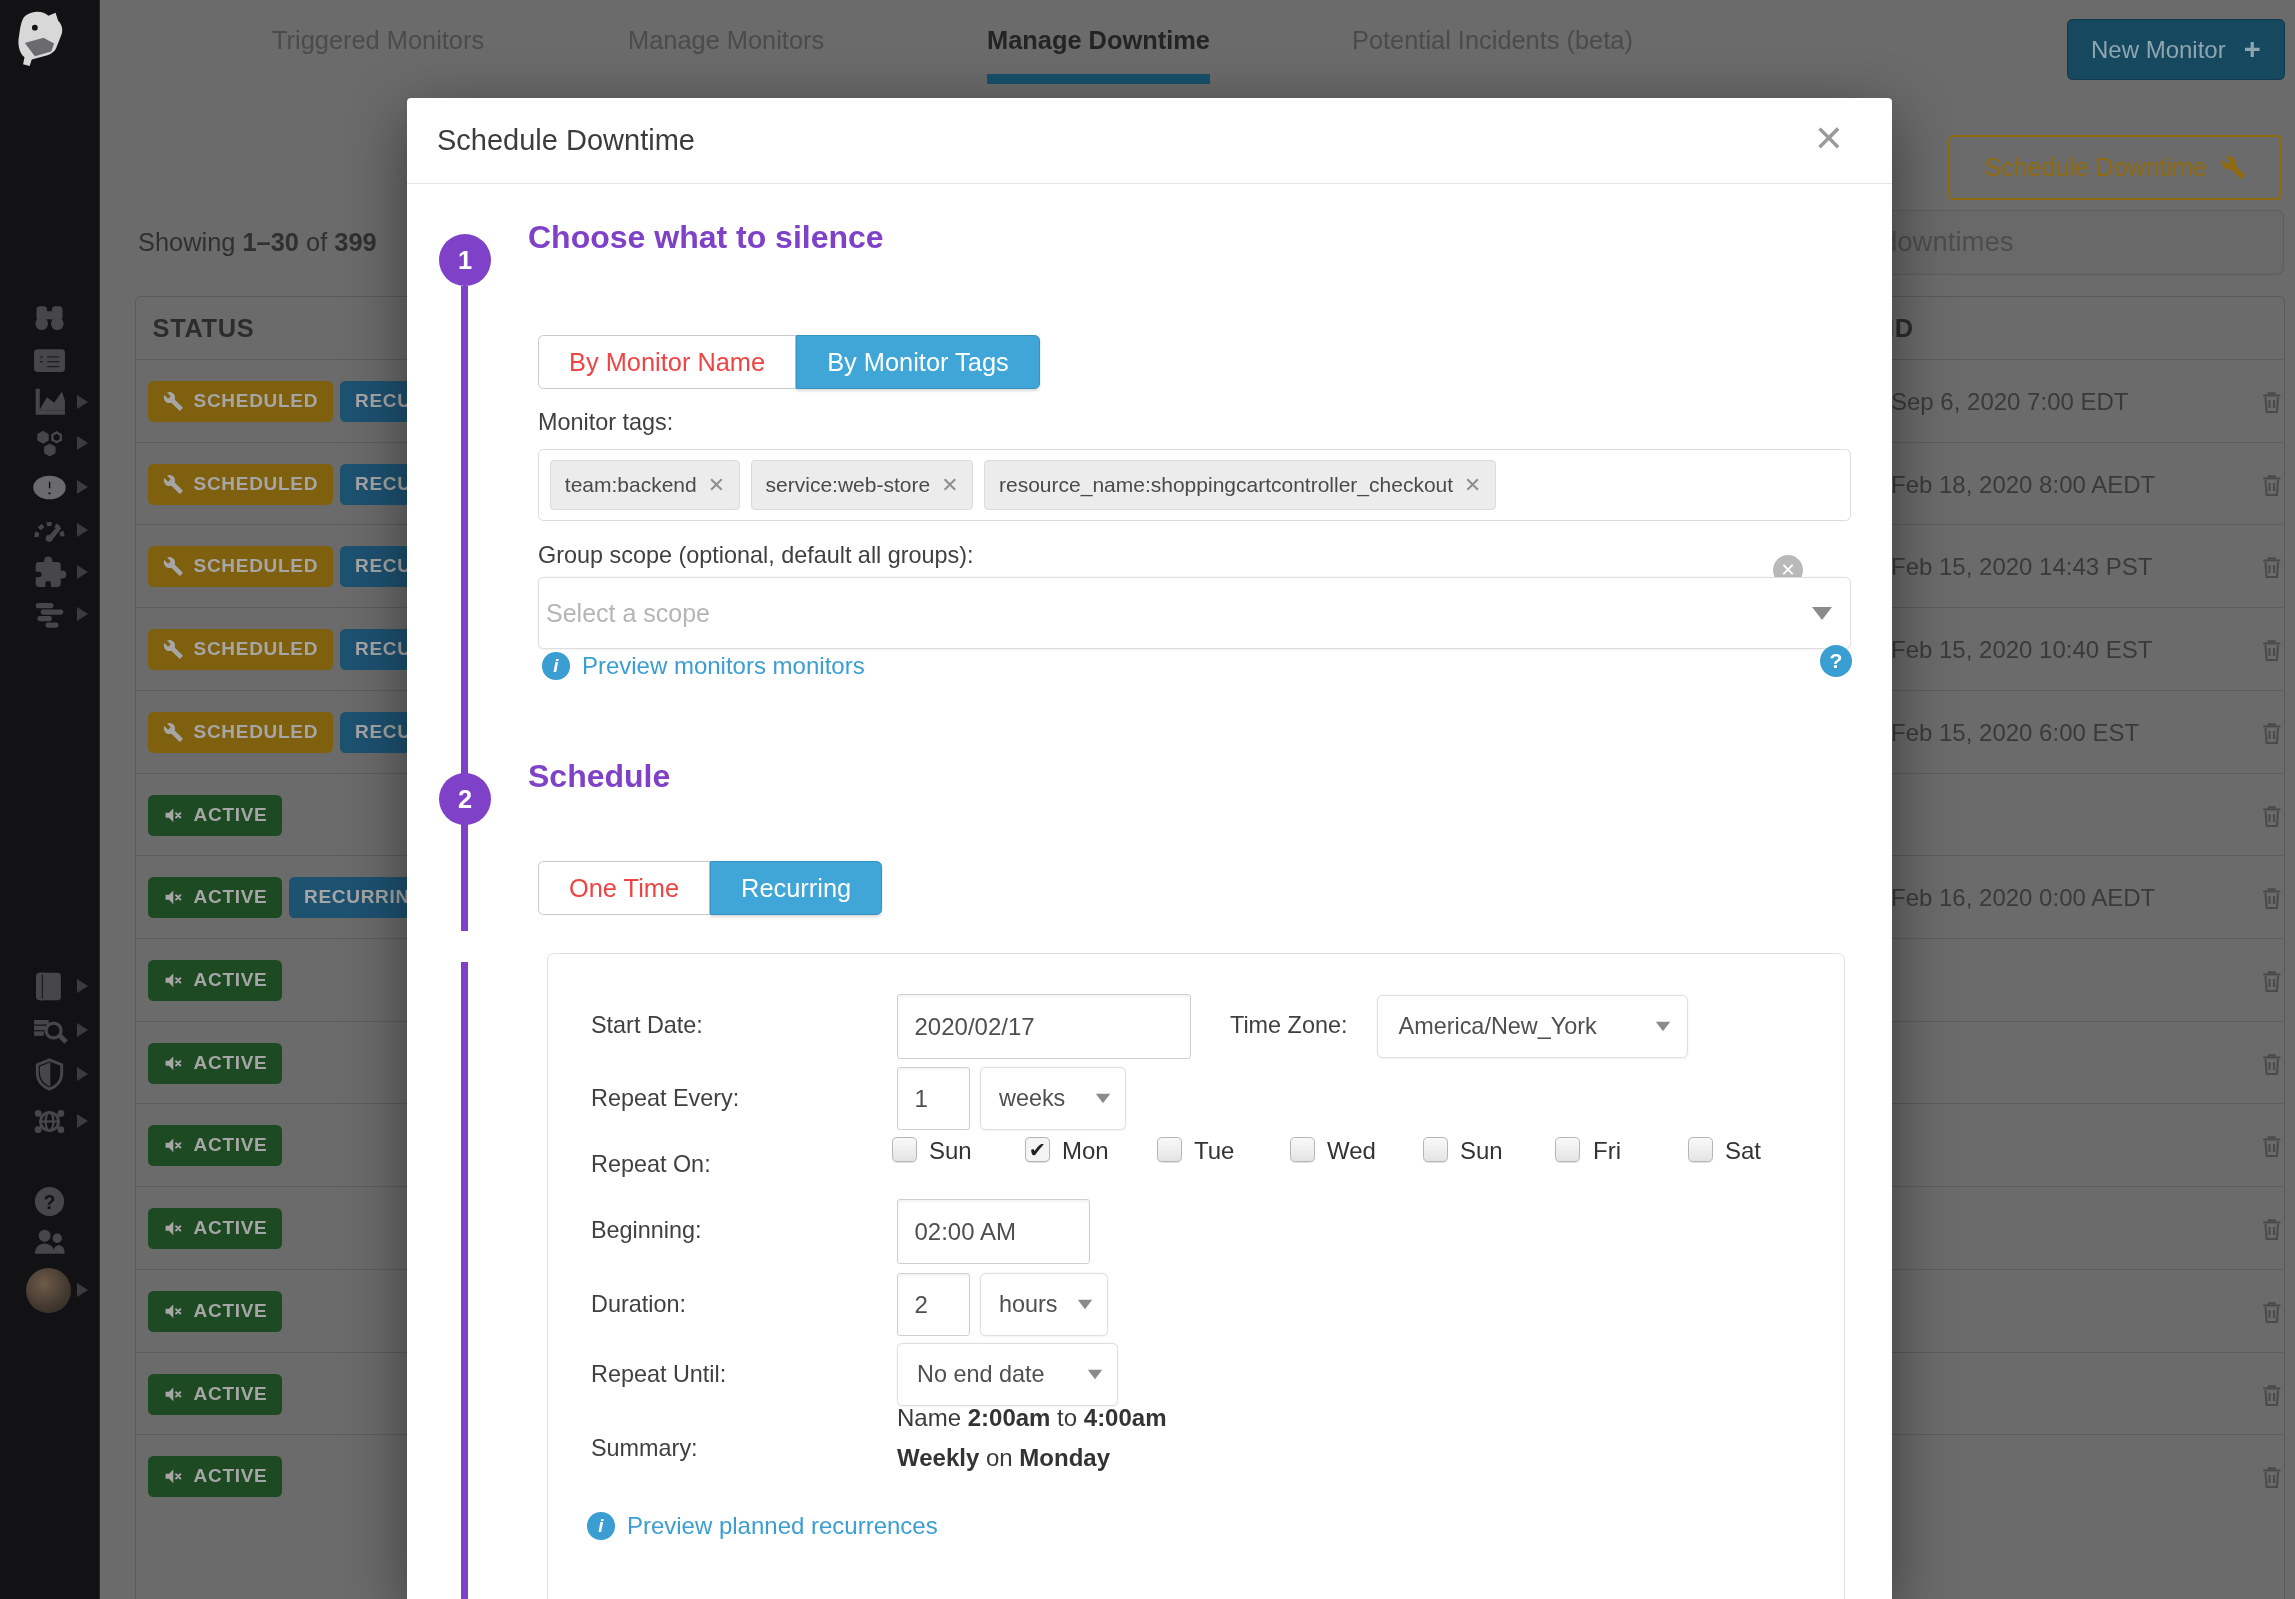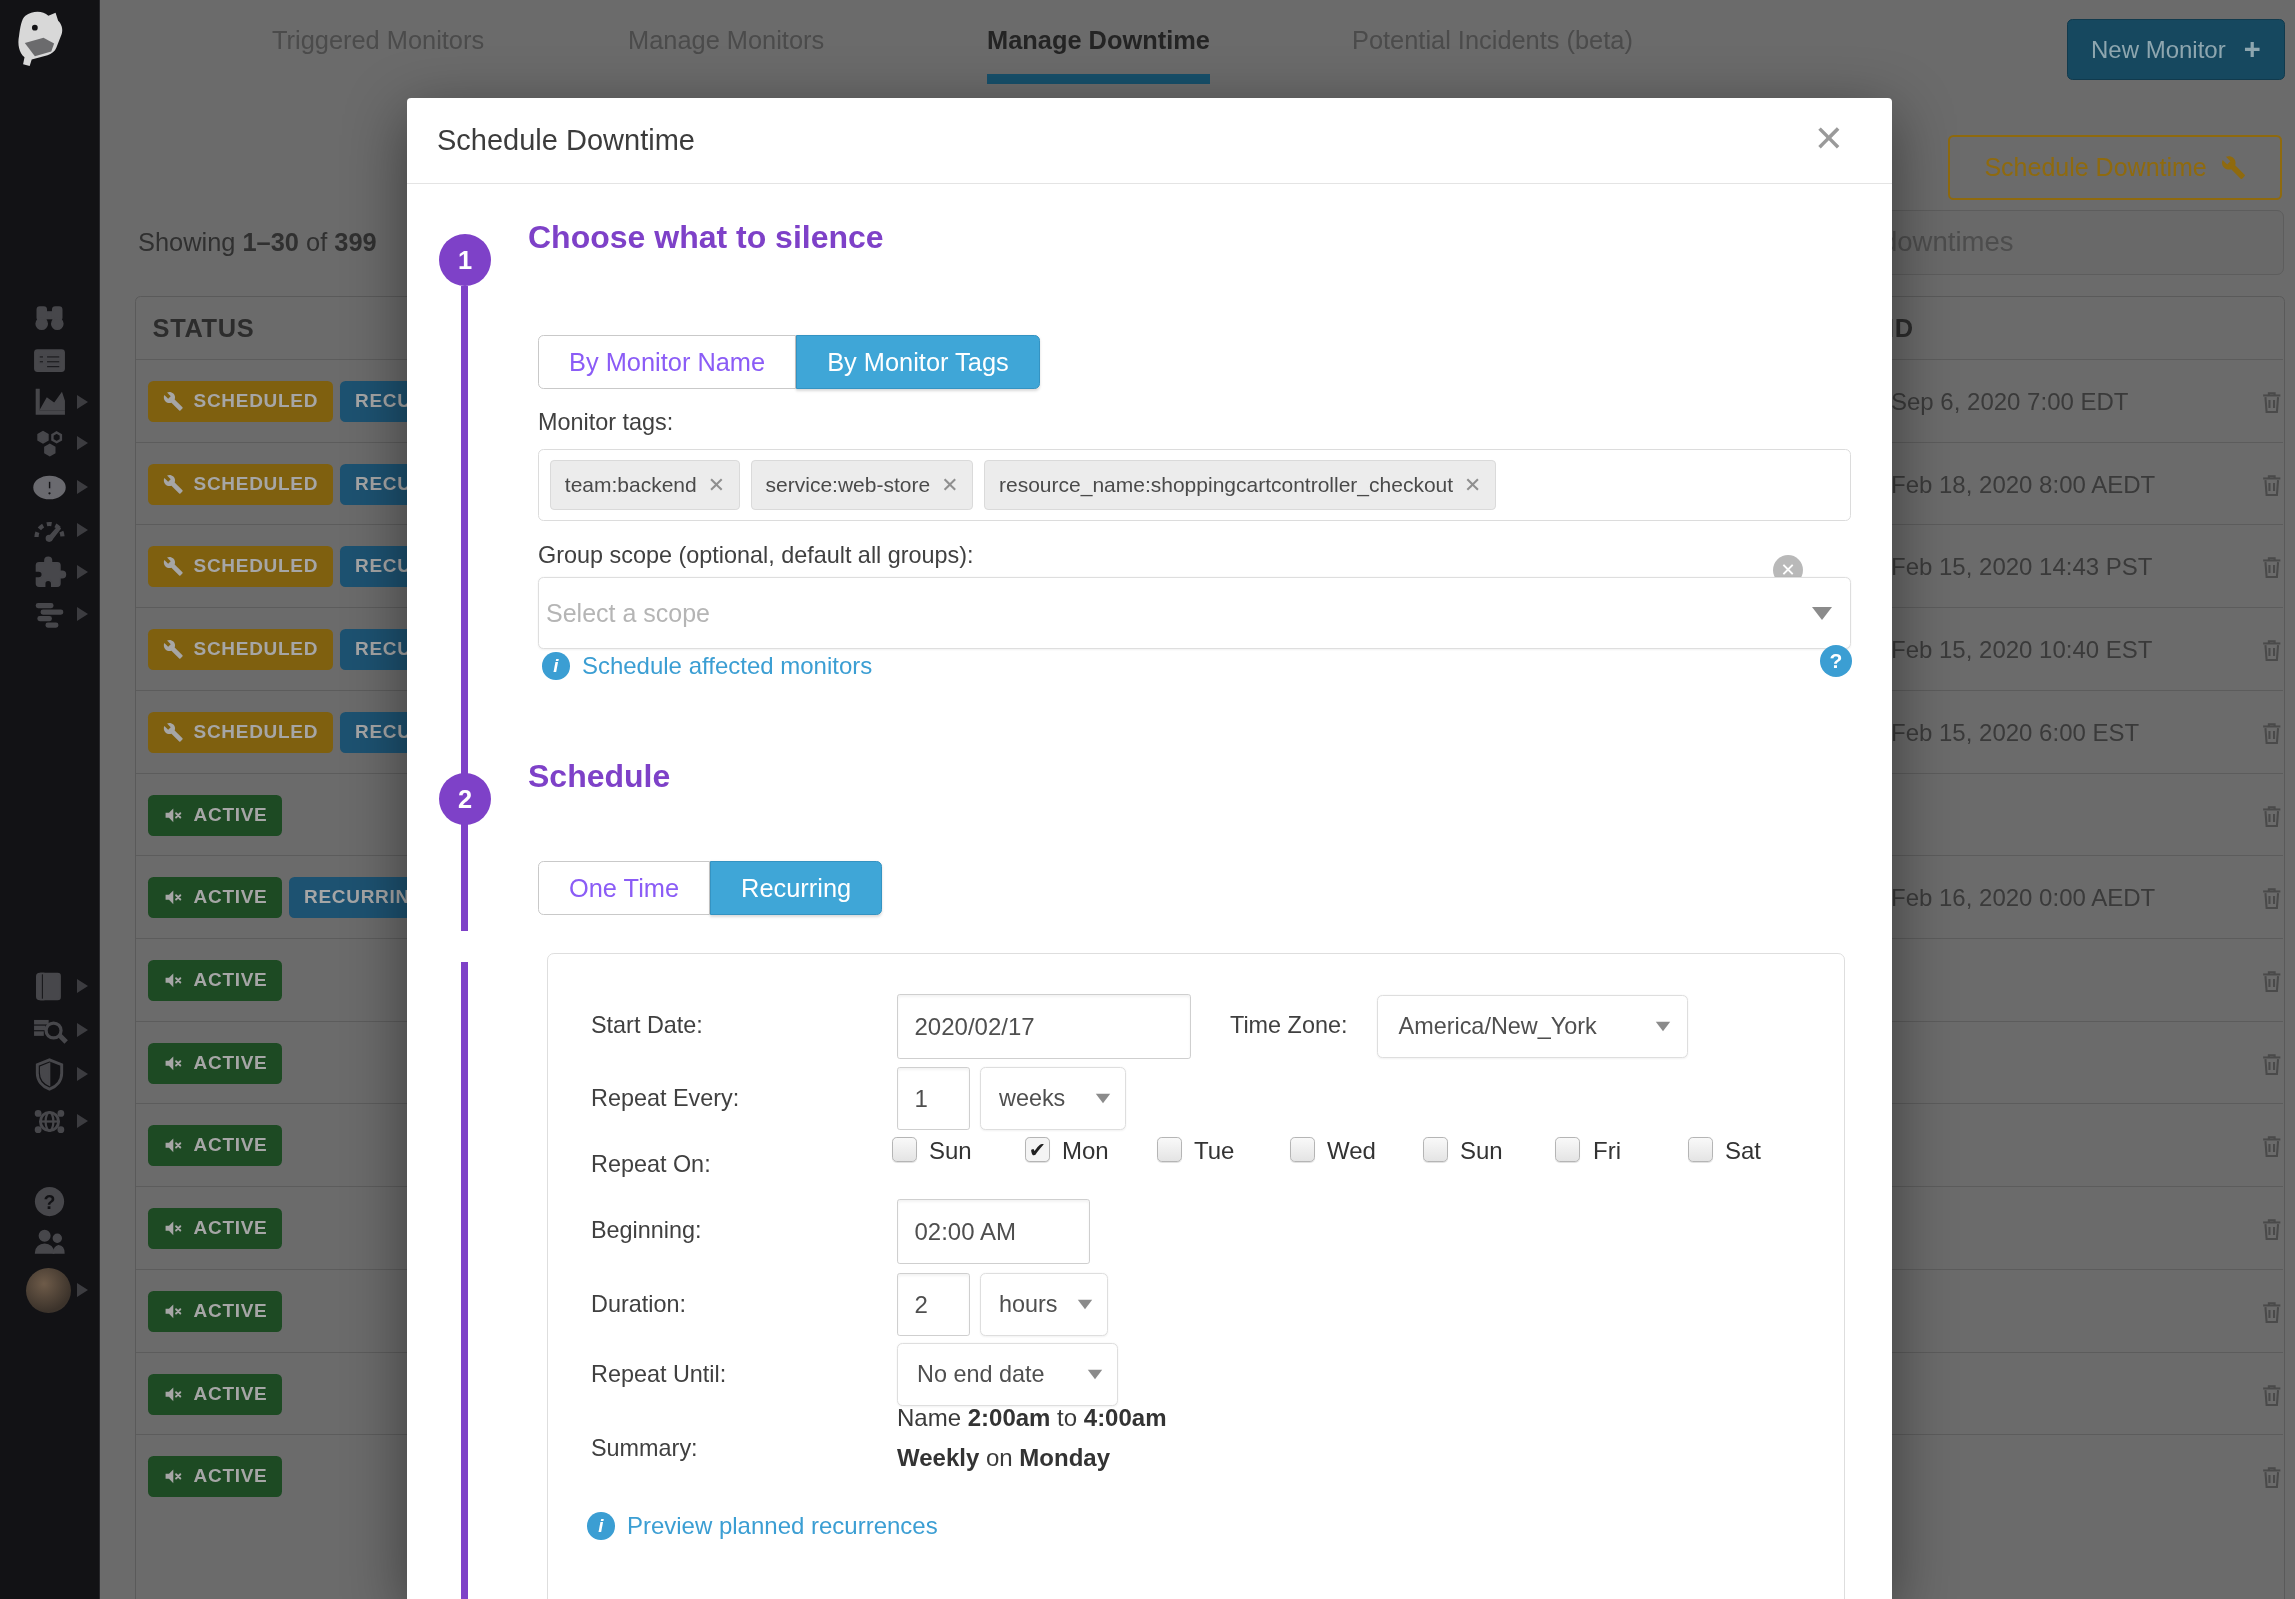--- a/index.html
+++ b/index.html
@@ -41,21 +41,21 @@
   
   #modal{position:absolute;left:407px;top:98px;width:1485px;height:1502px;background:#ffffff;border-radius:4.1px 4.1px 0 0;box-shadow:0 16.5px 62px rgba(0,0,0,.45);}
   #modal-title{position:absolute;left:30px;top:26px;font-size:29px;color:#3c3c3c;}
   #modal-close{position:absolute;right:48px;top:23.4px;font-size:36px;color:#9a9a9a;font-weight:100;line-height:36px;}
   #modal-hr{position:absolute;left:0;top:85px;width:1485px;height:1.4px;background:#e4e4e4;}
   .step-line{position:absolute;left:54px;width:6.9px;background:#7e41c8;}
   .step-circle{position:absolute;left:32px;width:52px;height:52px;border-radius:50%;background:#7e41c8;color:#fff;font-size:25.4px;font-weight:bold;display:flex;align-items:center;justify-content:center;}
   .step-head{position:absolute;left:121px;font-size:32px;font-weight:bold;color:#7e41c8;white-space:nowrap;}
   .toggle{position:absolute;display:flex;height:54px;border-radius:5.5px;}
   .tog-btn{height:54px;display:flex;align-items:center;justify-content:center;padding:0 30px;font-size:25.4px;white-space:nowrap;}
-  .tog-off{background:#fff;border:0.7px solid #c9c9c9;color:#8b5cf6;}
+  .tog-off{background:#fff;border:0.7px solid #c9c9c9;color:#ef4444;}
   .tog-on{background:#3fa6d7;border:0.7px solid #3493c2;color:#fff;box-shadow:0 1.4px 2.8px rgba(0,0,0,.15);}
   .tog-btn:first-child{border-radius:5.5px 0 0 5.5px;}
   .tog-btn:last-child{border-radius:0 5.5px 5.5px 0;}
   .fld-label{position:absolute;font-size:23.4px;color:#404040;white-space:nowrap;}
   .selbox{position:absolute;background:#fff;border:1.4px solid #dedede;border-radius:5.5px;box-shadow:0 0.7px 2.1px rgba(0,0,0,.06);display:flex;align-items:center;}
   .txtin{position:absolute;background:#fff;border:1.4px solid #cfcfcf;border-radius:2.8px;box-shadow:inset 0 2.1px 2.8px rgba(0,0,0,.05);display:flex;align-items:center;font-size:24px;color:#4f4f4f;padding-left:16.5px;white-space:nowrap;}
   .caret{width:0;height:0;border-left:10.3px solid transparent;border-right:10.3px solid transparent;border-top:13.8px solid #8b8b8b;}
   #tagbox{position:absolute;left:131px;top:351px;width:1313px;height:72px;background:#fff;border:1.4px solid #dcdcdc;border-radius:5.5px;display:flex;align-items:center;padding:0 11px;gap:11px;}
   .tag-pill{display:inline-flex;align-items:center;gap:11px;height:50px;background:#ececec;border:0.7px solid #dadada;border-radius:4.1px;padding:0 13.8px;font-size:21px;color:#4a4a4a;white-space:nowrap;}
   .tag-x{color:#8f8f8f;font-weight:bold;font-size:20.6px;}
@@ -486,21 +486,21 @@
     <div class="caret" id="tag-caret"></div>
 
     <div class="fld-label" style="left:131px;top:444px;">Group scope (optional, default all groups):</div>
     <div class="selbox" style="left:131px;top:479px;width:1313px;height:72px;">
       <span style="margin-left:7px;font-size:25px;color:#b5b5b5;">Select a scope</span>
       <span class="caret" style="position:absolute;right:18px;"></span>
     </div>
 
     <div class="ilink" style="left:135px;top:554px;">
       <span class="info-dot">i</span>
-      <span>Schedule affected monitors</span>
+      <span>Preview monitors monitors</span>
     </div>
     <div id="help-q">?</div>
 
     <div class="step-line" style="top:864px;height:638px;"></div>
     <div class="step-circle" style="top:675px;">2</div>
     <div class="step-head" style="top:660px;">Schedule</div>
 
     <div class="toggle" style="left:131px;top:763px;" id="toggle2">
         <div class="tog-btn tog-off">One Time</div>
         <div class="tog-btn tog-on">Recurring</div>

